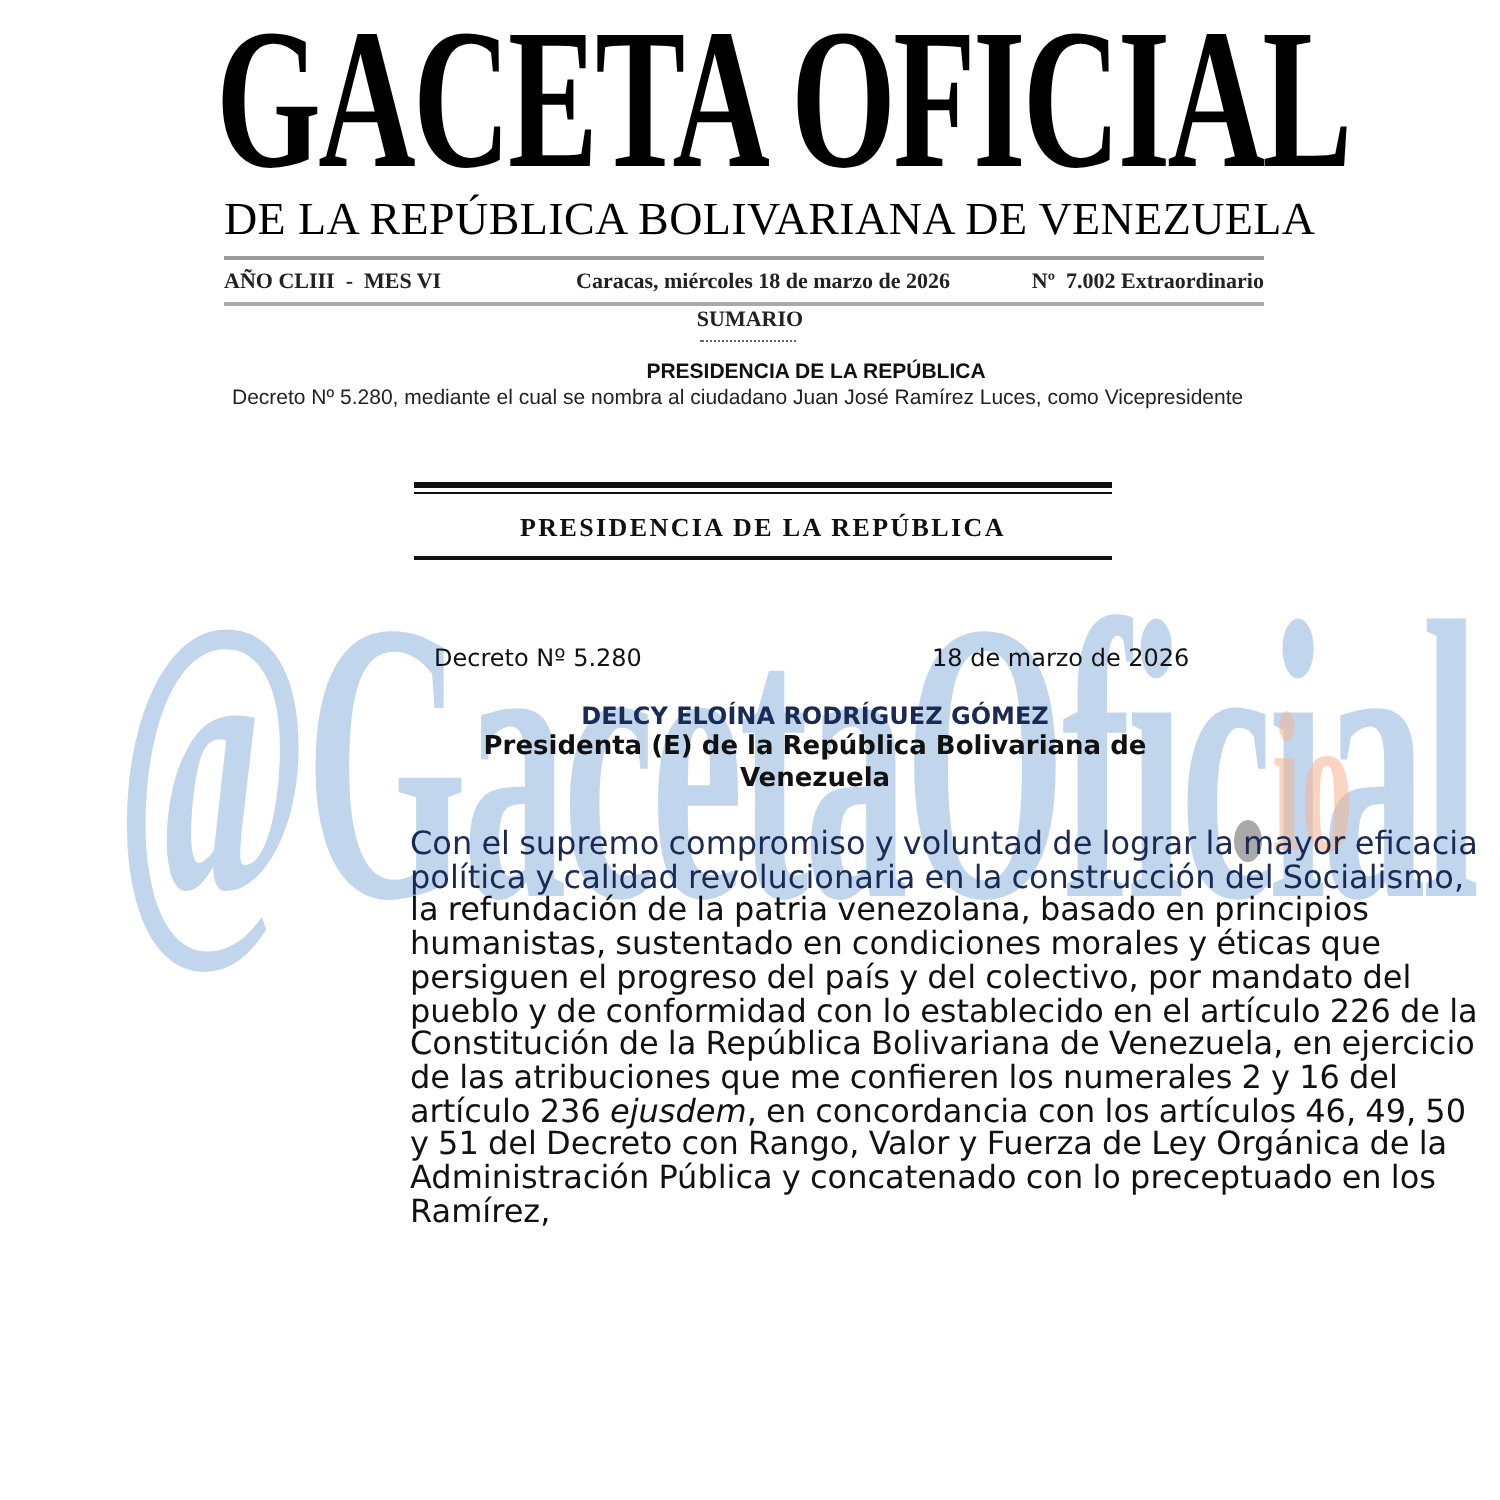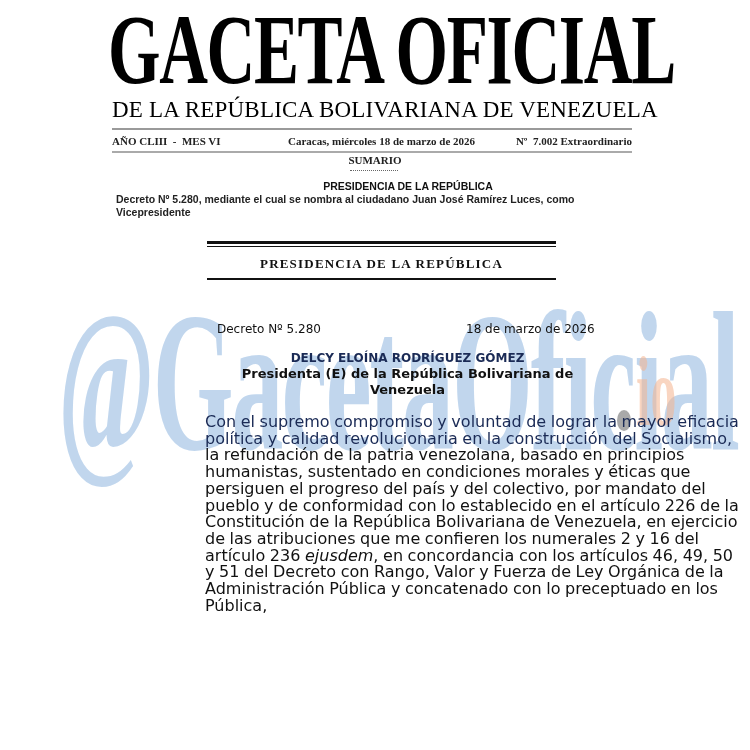--- a/index.html
+++ b/index.html
@@ -102,21 +102,20 @@
     }
     .summary-text {
       position: absolute;
       left: 116px;
       top: 193px;
       width: 530px;
       font-family: "Liberation Sans", sans-serif;
       font-size: 10.5px;
       line-height: 12.5px;
       color: #222;
-      font-weight: bold;
     }
     .summary-text .l2 { padding-left: 9px; }
     .section-bar {
       position: absolute;
       left: 207px;
       width: 349px;
       background: #111;
     }
     .section-title {
       position: absolute;
@@ -259,15 +258,15 @@
     <span class="ln second">política y calidad revolucionaria en la construcción del Socialismo,</span>
     <span class="ln">la refundación de la patria venezolana, basado en principios</span>
     <span class="ln">humanistas, sustentado en condiciones morales y éticas que</span>
     <span class="ln">persiguen el progreso del país y del colectivo, por mandato del</span>
     <span class="ln">pueblo y de conformidad con lo establecido en el artículo 226 de la</span>
     <span class="ln">Constitución de la República Bolivariana de Venezuela, en ejercicio</span>
     <span class="ln">de las atribuciones que me confieren los numerales 2 y 16 del</span>
     <span class="ln" style="text-align-last:left;"><span>artículo 236</span> <em>ejusdem</em><span>, en concordancia con los artículos 46, 49, 50</span></span>
     <span class="ln">y 51 del Decreto con Rango, Valor y Fuerza de Ley Orgánica de la</span>
     <span class="ln">Administración Pública y concatenado con lo preceptuado en los</span>
-    <span class="ln last">Pública,</span>
+    <span class="ln last">Ramírez,</span>
   </div>
 </div>
 
 </body></html>

